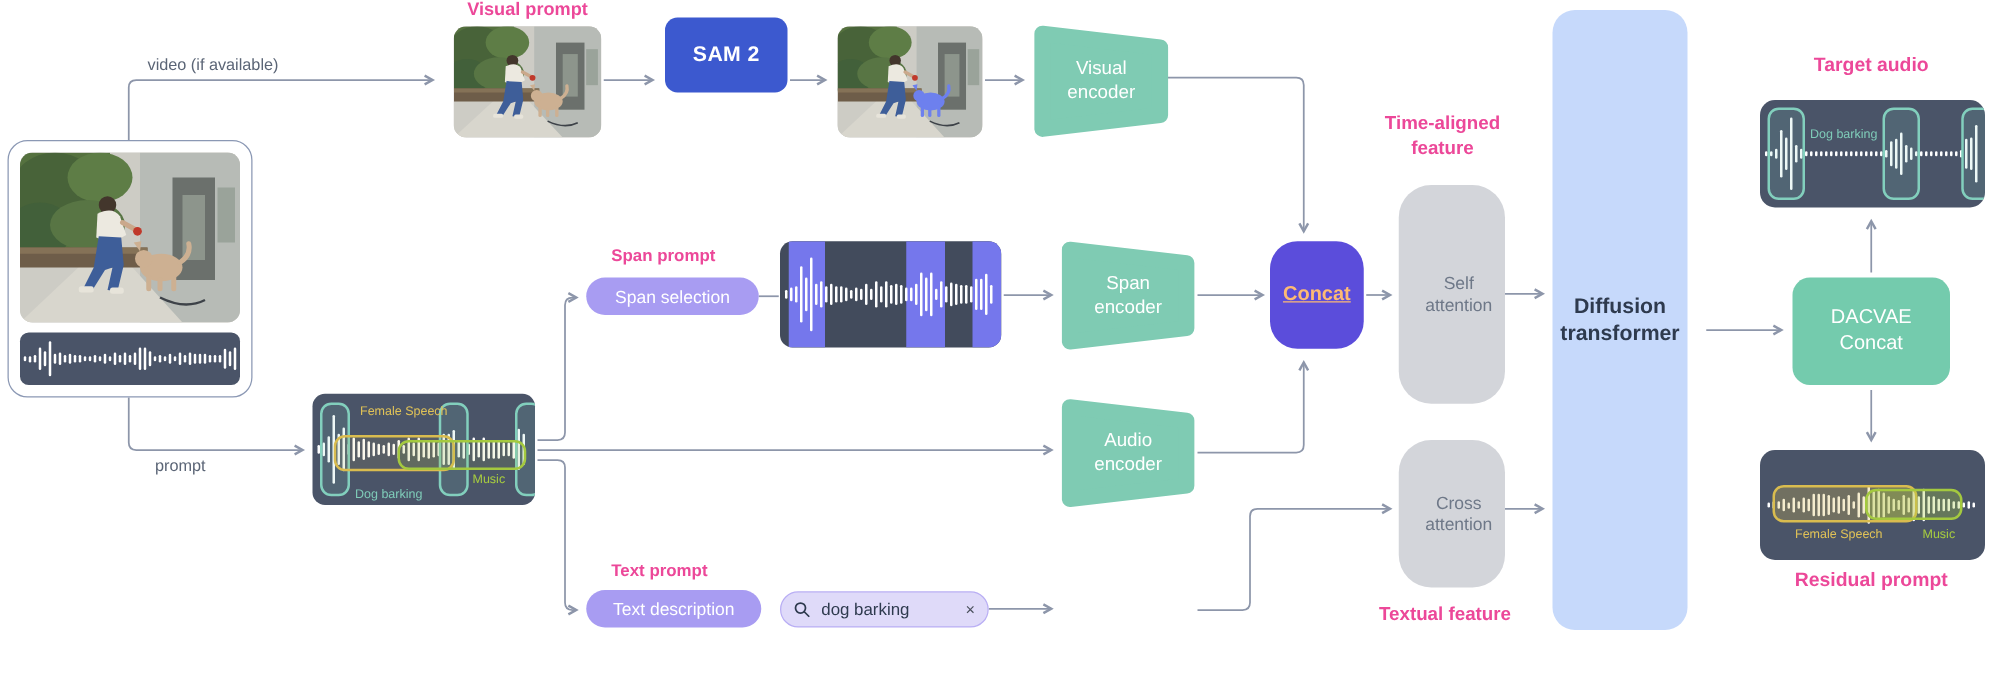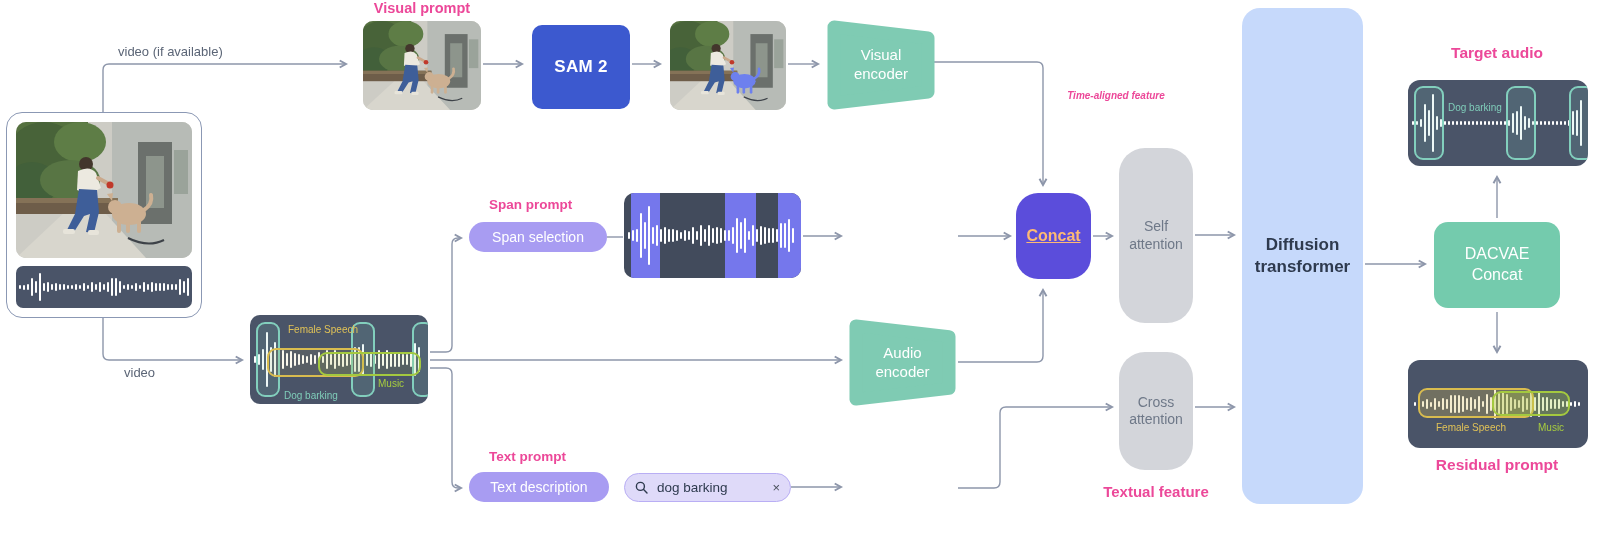--- a/index.html
+++ b/index.html
@@ -10,21 +10,21 @@
   #wires{position:absolute;left:0;top:0;width:1600px;height:558px;pointer-events:none;}
   #wires path{fill:none;stroke:#8d96aa;stroke-width:1.4;}
   
   .cap{font-weight:700;color:#ec4899;}
   .cap.center{text-align:center;}
   .edge-label{font-size:13px;color:#5b6576;}
   
   .node{display:flex;align-items:center;justify-content:center;text-align:center;}
   .sam2{background:#3c59cf;border-radius:10px;color:#fff;font-weight:700;font-size:17px;letter-spacing:.3px;}
   .concat{background:#5b4ddb;border-radius:22px;color:#fdba74;font-weight:700;font-size:16px;text-decoration:underline;}
-  .attn{background:#d3d5da;border-radius:26px;color:#6e7888;font-size:14px;line-height:1.25;}
+  .attn{background:#d3d5da;border-radius:26px;color:#6e7888;font-size:14px;line-height:1.25;padding-left:11px;}
   .diffusion{background:#c6d9fb;border-radius:18px;color:#2e3a4e;font-weight:700;font-size:17px;line-height:1.3;}
   .dacvae{background:#74cbad;border-radius:14px;color:#fff;font-size:16px;line-height:1.3;}
   
   .enc{position:absolute;}
   .enc svg{position:absolute;left:0;top:0;width:100%;height:100%;}
   .enc polygon{fill:#7fcbb3;stroke:#7fcbb3;stroke-width:13;stroke-linejoin:round;}
   .enc .lab{position:absolute;left:0;top:0;width:100%;height:100%;display:flex;align-items:center;
             justify-content:center;text-align:center;color:#fff;font-size:15px;line-height:1.25;padding:0 14px;box-sizing:border-box;}
   
   .pill{background:#a89cf2;border-radius:16px;color:#fff;font-size:14px;font-weight:500;
@@ -170,29 +170,29 @@
         <i style="height: 20.9633%;"></i>
         <i style="height: 14.8867%;"></i>
         <i style="height: 14.8908%;"></i>
         <i style="height: 17.6373%;"></i>
         <i style="height: 44.4098%;"></i>
         <i style="height: 34.8867%;"></i>
         <i style="height: 54.0855%;"></i>
       </div>
   </div>
   <div class="abs edge-label" style="left:118px;top:44px;">video (if available)</div>
-  <div class="abs edge-label" style="left:124px;top:365px;">video</div>
+  <div class="abs edge-label" style="left:124px;top:365px;">prompt</div>
 
   <div class="abs cap center" style="left:355px;top:0;width:134px;font-size:14.5px;">Visual prompt</div>
   <div class="abs photo" style="left:363px;top:21px;width:118px;height:89px;">
     <svg style="fill:#cdb092;color:#cdb092" preserveAspectRatio="none" viewBox="0 0 176 136">
         <use href="#scene"></use>
       </svg>
   </div>
-  <div class="abs node sam2" style="left:532px;top:25px;width:98px;height:84px;">SAM 2</div>
+  <div class="abs node sam2" style="left:532px;top:14px;width:98px;height:60px;">SAM 2</div>
   <div class="abs photo" style="left:670px;top:21px;width:116px;height:89px;">
     <svg style="fill:#6d80ee;color:#6d80ee" preserveAspectRatio="none" viewBox="0 0 176 136">
         <use href="#scene"></use>
       </svg>
   </div>
   <div class="abs enc" style="left:827px;top:19px;width:108px;height:92px;">
     <svg viewBox="0 0 108 92" preserveAspectRatio="none">
         <polygon points="7,8 101,19 101,73 7,84"></polygon>
       </svg>
     <div class="lab">Visual encoder</div>
@@ -297,46 +297,52 @@
         <i style="height: 21.9823%;"></i>
         <i style="height: 21.5865%;"></i>
         <i style="height: 20.9633%;"></i>
         <i style="height: 16.5957%;"></i>
         <i style="height: 34.5007%;"></i>
         <i style="height: 34.1601%;"></i>
         <i style="height: 46.39%;"></i>
         <i style="height: 20.8741%;"></i>
       </div>
   </div>
+  <div class="abs enc" style="left:849px;top:192px;width:107px;height:89px;">
+    <svg viewBox="0 0 108 92" preserveAspectRatio="none">
+        <polygon points="7,8 101,19 101,73 7,84"></polygon>
+      </svg>
+    <div class="lab">Span encoder</div>
+  </div>
 
   <div class="abs enc" style="left:849px;top:318px;width:107px;height:89px;">
     <svg viewBox="0 0 108 92" preserveAspectRatio="none">
         <polygon points="7,8 101,19 101,73 7,84"></polygon>
       </svg>
     <div class="lab">Audio encoder</div>
   </div>
 
   <div class="abs cap" style="left:489px;top:449px;font-size:13.5px;">Text prompt</div>
   <div class="abs pill" style="left:469px;top:472px;width:140px;height:30px;">Text description</div>
   <div class="abs search" style="left:624px;top:473px;width:167px;height:29px;">
     <svg width="13" height="13" viewBox="0 0 13 13">
       <circle cx="5.4" cy="5.4" r="4" fill="none" stroke="#2e3a4e" stroke-width="1.4"></circle>
       <path d="M8.6,8.6 L12,12" stroke="#2e3a4e" stroke-width="1.4" stroke-linecap="round"></path>
     </svg>
     <input type="text" value="dog barking" style="">
     <span class="clear">×</span>
   </div>
 
   <div class="abs node concat" style="left:1016px;top:193px;width:75px;height:86px;">Concat</div>
-  <div class="abs cap center" style="left:1050px;top:89px;width:132px;font-size:10px;line-height:1.3;font-style:italic;">Time-aligned feature</div>
+  <div class="abs cap center" style="left:1088px;top:89px;width:132px;font-size:15px;line-height:1.3;">Time-aligned feature</div>
   <div class="abs node attn" style="left:1119px;top:148px;width:74px;height:175px;">Self attention</div>
   <div class="abs node attn" style="left:1119px;top:352px;width:74px;height:118px;">Cross attention</div>
   <div class="abs cap center" style="left:1090px;top:483px;width:132px;font-size:15px;">Textual feature</div>
 
-  <div class="abs node diffusion" style="left:1242px;top:8px;width:121px;height:496px;padding:4px 10px;box-sizing:border-box;">Diffusion transformer</div>
+  <div class="abs node diffusion" style="left:1242px;top:8px;width:108px;height:496px;padding:4px 10px;box-sizing:border-box;">Diffusion transformer</div>
   <div class="abs node dacvae" style="left:1434px;top:222px;width:126px;height:86px;padding:0 18px;box-sizing:border-box;">DACVAE Concat</div>
 
   <div class="abs cap center" style="left:1407px;top:44px;width:180px;font-size:15.5px;">Target audio</div>
   <div class="abs darkbox" style="left:1408px;top:80px;width:180px;height:86px;border-radius:12px;">
     <div class="wave" style="left:4px;top:7px;right:4px;bottom:7px;">
         <i style="height: 6%;"></i>
         <i style="height: 6%;"></i>
         <i style="height: 11.4228%;"></i>
         <i style="height: 51.7022%;"></i>
         <i style="height: 37.4639%;"></i>

